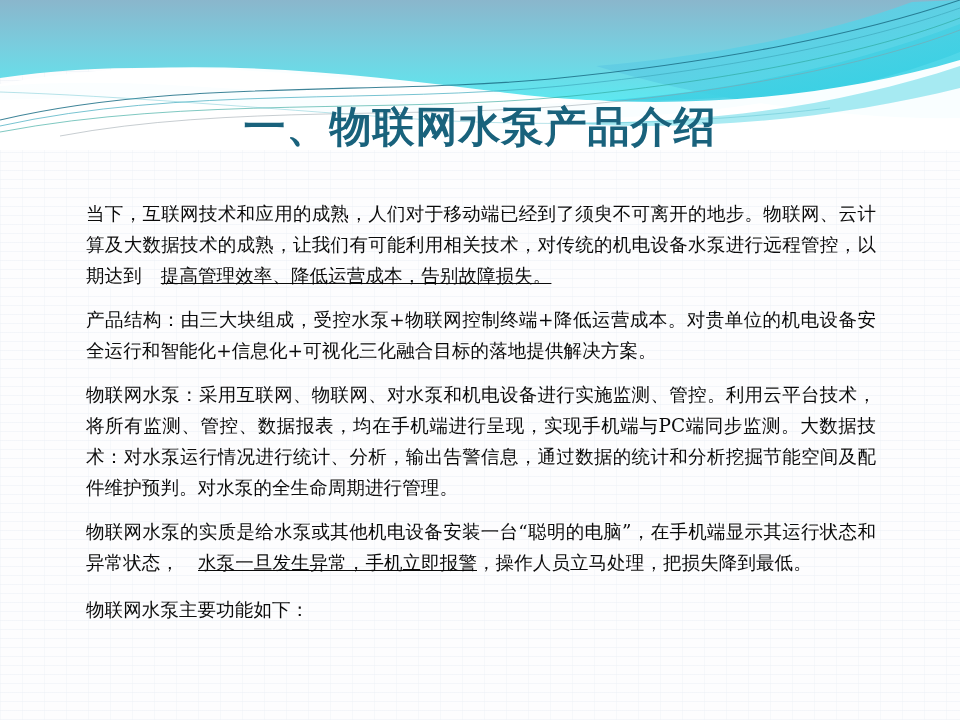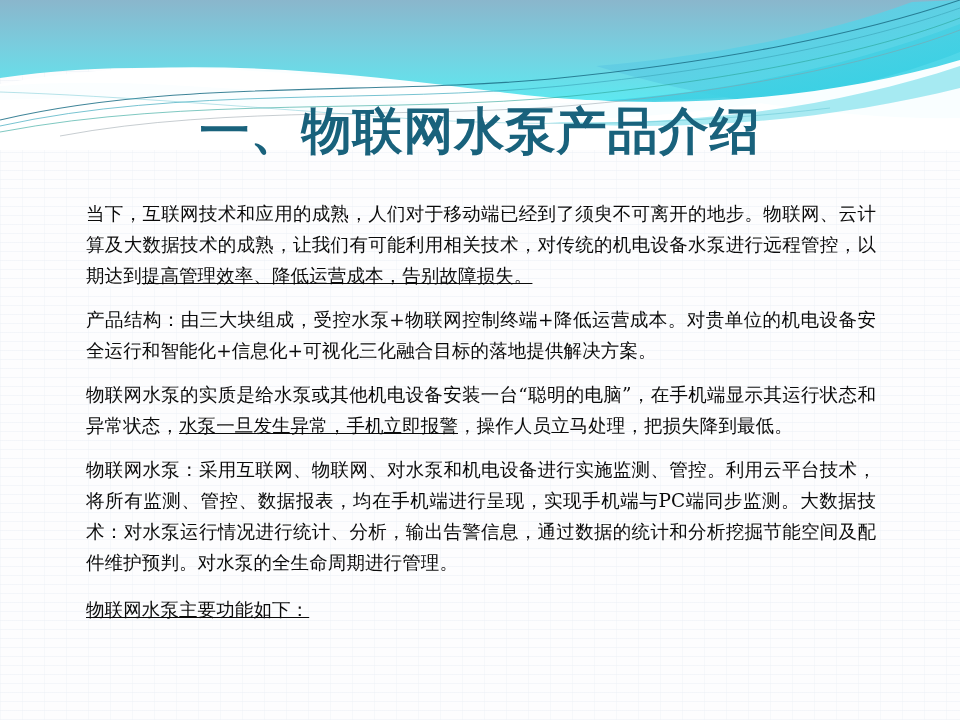--- a/index.html
+++ b/index.html
@@ -62,21 +62,21 @@
     position: absolute;
     top: 104px;
     left: 0;
     width: 960px;
     text-align: center;
     z-index: 4;
   }
   .slide-title {
     display: inline-block;
     font-family: "DejaVu Sans", "Liberation Sans", sans-serif;
-    font-size: 50px;
+    font-size: 42px;
     font-weight: bold;
     letter-spacing: 1px;
     color: #19627c;
     line-height: 1.08;
     margin: 0;
     white-space: nowrap;
   }
 
   
   .body-block {
@@ -89,22 +89,22 @@
   .para {
     font-family: "DejaVu Serif", "Liberation Serif", serif;
     font-size: 18.5px;
     line-height: 31px;
     color: #0b0b0b;
     margin: 0 0 13px 0;
     text-align: justify;
     text-justify: inter-ideograph;
     letter-spacing: 0.1px;
   }
-  .para:last-child { margin-bottom: 12px; text-decoration: underline; }
-  .para .u { text-decoration: underline; }
+  .para:last-child { margin-bottom: 12px; }
+  .para .u { text-decoration: underline; margin-left: 19px; }
 
   .para-tail {
     margin-top: 16px;
   }
 </style>
 </head>
 <body>
 
 <div class="slide">
 
@@ -154,21 +154,21 @@
   <div class="title-block">
     <h1 class="slide-title">一、物联网水泵产品介绍</h1>
   </div>
 
   <div class="body-block">
 
     <p class="para"><span>当下，互联网技术和应用的成熟，人们对于移动端已经到了须臾不可离开的地步。物联网、云计算及大数据技术的成熟，让我们有可能利用相关技术，对传统的机电设备水泵进行远程管控，以期达到</span><span class="u">提高管理效率、降低运营成本，告别故障损失。</span></p>
 
     <p class="para"><span>产品结构：由三大块组成，受控水泵+物联网控制终端+降低运营成本。对贵单位的机电设备安全运行和智能化+信息化+可视化三化融合目标的落地提供解决方案。</span></p>
 
+    <p class="para"><span>物联网水泵：采用互联网、物联网、对水泵和机电设备进行实施监测、管控。利用云平台技术，将所有监测、管控、数据报表，均在手机端进行呈现，实现手机端与PC端同步监测。大数据技术：对水泵运行情况进行统计、分析，输出告警信息，通过数据的统计和分析挖掘节能空间及配件维护预判。对水泵的全生命周期进行管理。</span></p>
+
     <p class="para"><span>物联网水泵的实质是给水泵或其他机电设备安装一台“聪明的电脑”，在手机端显示其运行状态和异常状态，</span><span class="u">水泵一旦发生异常，手机立即报警</span><span>，操作人员立马处理，把损失降到最低。</span></p>
-
-    <p class="para"><span>物联网水泵：采用互联网、物联网、对水泵和机电设备进行实施监测、管控。利用云平台技术，将所有监测、管控、数据报表，均在手机端进行呈现，实现手机端与PC端同步监测。大数据技术：对水泵运行情况进行统计、分析，输出告警信息，通过数据的统计和分析挖掘节能空间及配件维护预判。对水泵的全生命周期进行管理。</span></p>
 
     <p class="para para-tail"><span>物联网水泵主要功能如下：</span></p>
 
   </div>
 
 </div>
 
 </body></html>

